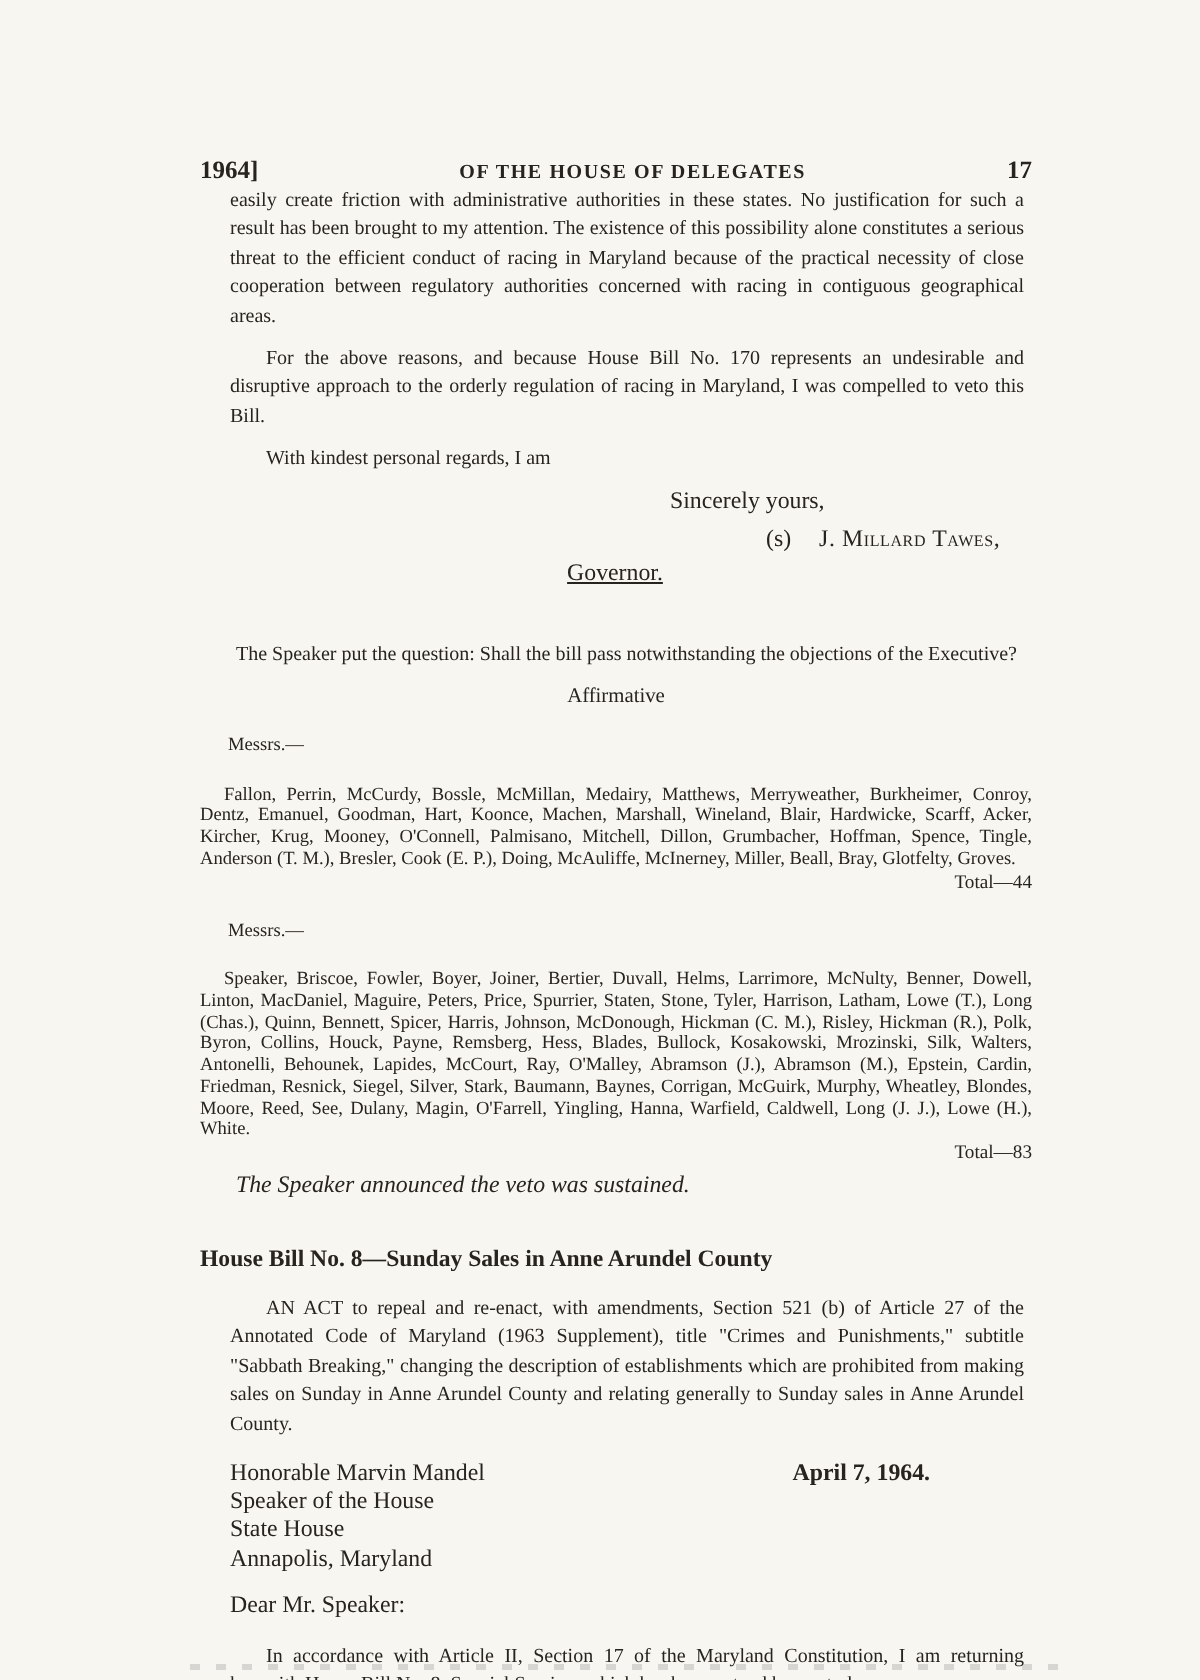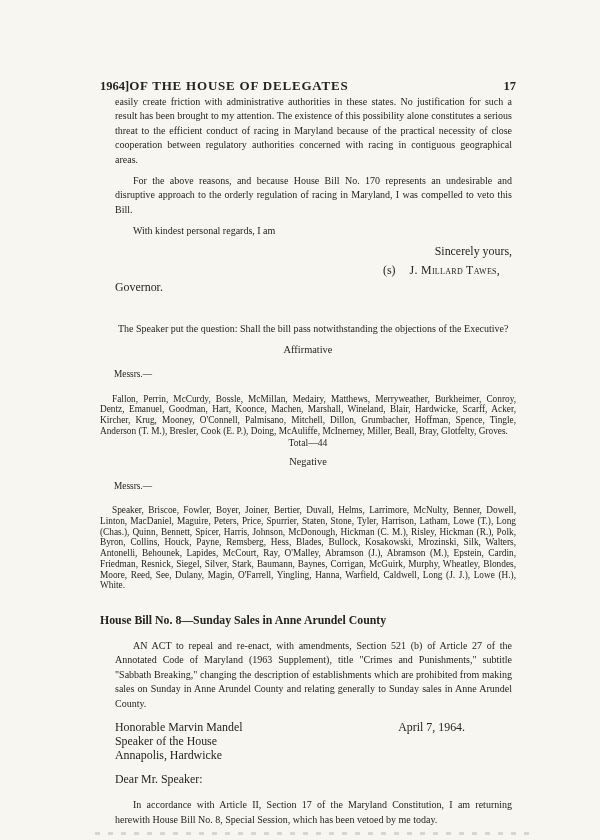--- a/index.html
+++ b/index.html
@@ -16,50 +16,51 @@
 
   .running-head {
     display: flex;
     align-items: baseline;
     font-weight: bold;
     font-size: 12.5px;
     margin-bottom: 1px;
   }
   .running-head .head-title {
     flex: 1;
-    font-size: 13px;
+    text-align: center;
+    font-size: 10px;
     letter-spacing: 0.8px;
   }
 
   .body-text {
     font-size: 10px;
     line-height: 14.4px;
     text-align: justify;
     margin: 0;
   }
   .indent { text-indent: 18px; }
 
   .letter-block { margin-left: 15px; width: 397px; }
 
   .para-gap { margin-top: 7px; }
 
   .closing {
     margin: 5px 0 0 220px;
     font-size: 11.9px;
-    text-align: right;
   }
   .signature {
     margin: 4px 0 0 268px;
     font-size: 11.9px;
   }
   .signature .smallcaps { font-variant: small-caps; letter-spacing: 0.3px; margin-left: 14px; margin-top: 44px; }
   .gov {
     margin: 2px 12px 0 0;
-    text-align: left;
+    text-align: center;
     font-size: 11.9px;
+    text-decoration: underline;
   }
 
   .question { margin-top: 27px; }
 
   .vote-heading {
     text-align: center;
     font-weight: normal;
     font-size: 10.4px;
     margin: 8px 0 1px 0;
   }
@@ -70,21 +71,21 @@
   }
   .names {
     font-size: 9.3px;
     line-height: 10.7px;
     text-align: justify;
     text-indent: 12px;
     margin: 0;
   }
   .total {
     font-size: 9.6px;
-    text-align: center;
+    text-align: right;
     margin: 0;
   }
 
   .sustained {
     font-style: italic;
     font-size: 11.9px;
     margin: 3px 0 0 18px;
   }
 
   .bill-heading {
@@ -93,21 +94,21 @@
     font-size: 11.8px;
     margin: 22px 0 11px 0;
   }
 
   .address {
     margin-top: 9px;
     font-size: 11.9px;
     line-height: 14.2px;
   }
   .addr-row { display: flex; justify-content: space-between; gap: 24px; }
-  .addr-row .date { margin-right: 47px; }
+  .addr-row .date { margin-right: 47px; font-weight: bold; }
 
   .salutation { margin-top: 9px; font-size: 11.9px; }
   .final-body { margin-top: 6px; }
 
   .bottom-artifact {
     position: absolute;
     left: 95px;
     right: 70px;
     bottom: 5px;
     height: 3px;
@@ -138,38 +139,40 @@
   <p class="body-text indent question">The Speaker put the question: Shall the bill pass notwithstanding the objections of the Executive?</p>
 
   <section>
     <h3 class="vote-heading">Affirmative</h3>
     <p class="messrs">Messrs.—</p>
     <p class="names">Fallon, Perrin, McCurdy, Bossle, McMillan, Medairy, Matthews, Merryweather, Burkheimer, Conroy, Dentz, Emanuel, Goodman, Hart, Koonce, Machen, Marshall, Wineland, Blair, Hardwicke, Scarff, Acker, Kircher, Krug, Mooney, O'Connell, Palmisano, Mitchell, Dillon, Grumbacher, Hoffman, Spence, Tingle, Anderson (T. M.), Bresler, Cook (E. P.), Doing, McAuliffe, McInerney, Miller, Beall, Bray, Glotfelty, Groves.</p>
     <p class="total">Total—44</p>
   </section>
 
   <section>
-    <h3 class="vote-heading">Negative</h3>
     <p class="messrs">Messrs.—</p>
     <p class="names">Speaker, Briscoe, Fowler, Boyer, Joiner, Bertier, Duvall, Helms, Larrimore, McNulty, Benner, Dowell, Linton, MacDaniel, Maguire, Peters, Price, Spurrier, Staten, Stone, Tyler, Harrison, Latham, Lowe (T.), Long (Chas.), Quinn, Bennett, Spicer, Harris, Johnson, McDonough, Hickman (C. M.), Risley, Hickman (R.), Polk, Byron, Collins, Houck, Payne, Remsberg, Hess, Blades, Bullock, Kosakowski, Mrozinski, Silk, Walters, Antonelli, Behounek, Lapides, McCourt, Ray, O'Malley, Abramson (J.), Abramson (M.), Epstein, Cardin, Friedman, Resnick, Siegel, Silver, Stark, Baumann, Baynes, Corrigan, McGuirk, Murphy, Wheatley, Blondes, Moore, Reed, See, Dulany, Magin, O'Farrell, Yingling, Hanna, Warfield, Caldwell, Long (J. J.), Lowe (H.), White.</p>
+    <p class="total">Total—83</p>
   </section>
 
+  <p class="sustained">The Speaker announced the veto was sustained.</p>
 
   <h3 class="bill-heading">House Bill No. 8—Sunday Sales in Anne Arundel County</h3>
 
   <section class="letter-block">
     <p class="body-text indent">AN ACT to repeal and re-enact, with amendments, Section 521 (b) of Article 27 of the Annotated Code of Maryland (1963 Supplement), title "Crimes and Punishments," subtitle "Sabbath Breaking," changing the description of establishments which are prohibited from making sales on Sunday in Anne Arundel County and relating generally to Sunday sales in Anne Arundel County.</p>
 
     <div class="address">
       <div class="addr-row">
         <span>Honorable Marvin Mandel</span>
         <span class="date">April 7, 1964.</span>
       </div>
       <div>Speaker of the House</div>
-      <div>Annapolis, Hardwicke</div>
+      <div>State House</div>
+      <div>Annapolis, Maryland</div>
     </div>
 
     <p class="salutation">Dear Mr. Speaker:</p>
     <p class="body-text indent final-body">In accordance with Article II, Section 17 of the Maryland Constitution, I am returning herewith House Bill No. 8, Special Session, which has been vetoed by me today.</p>
   </section>
 
 </div>
 
 <div class="bottom-artifact"></div>
 

